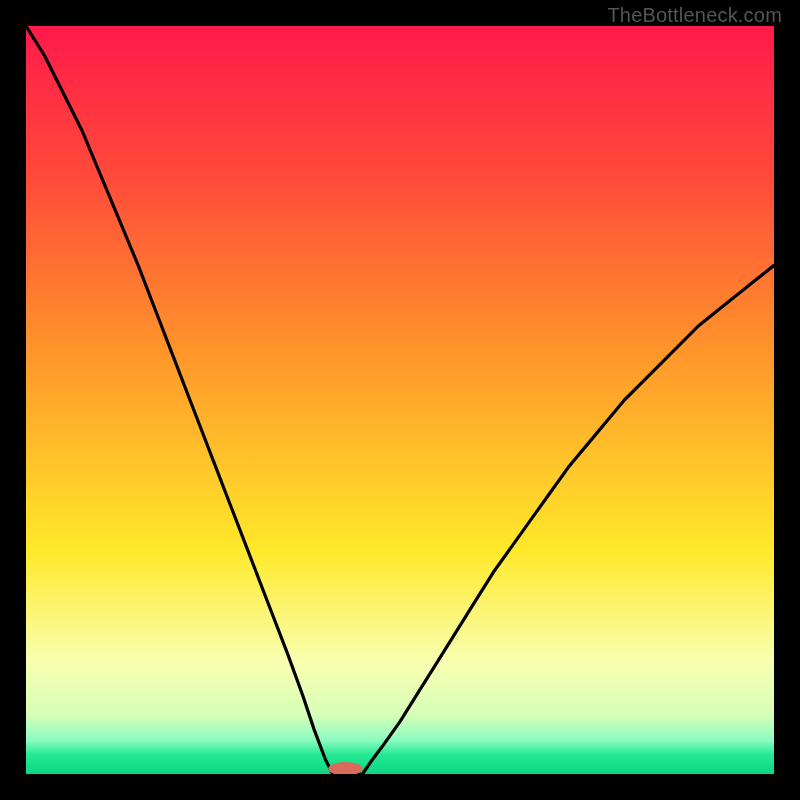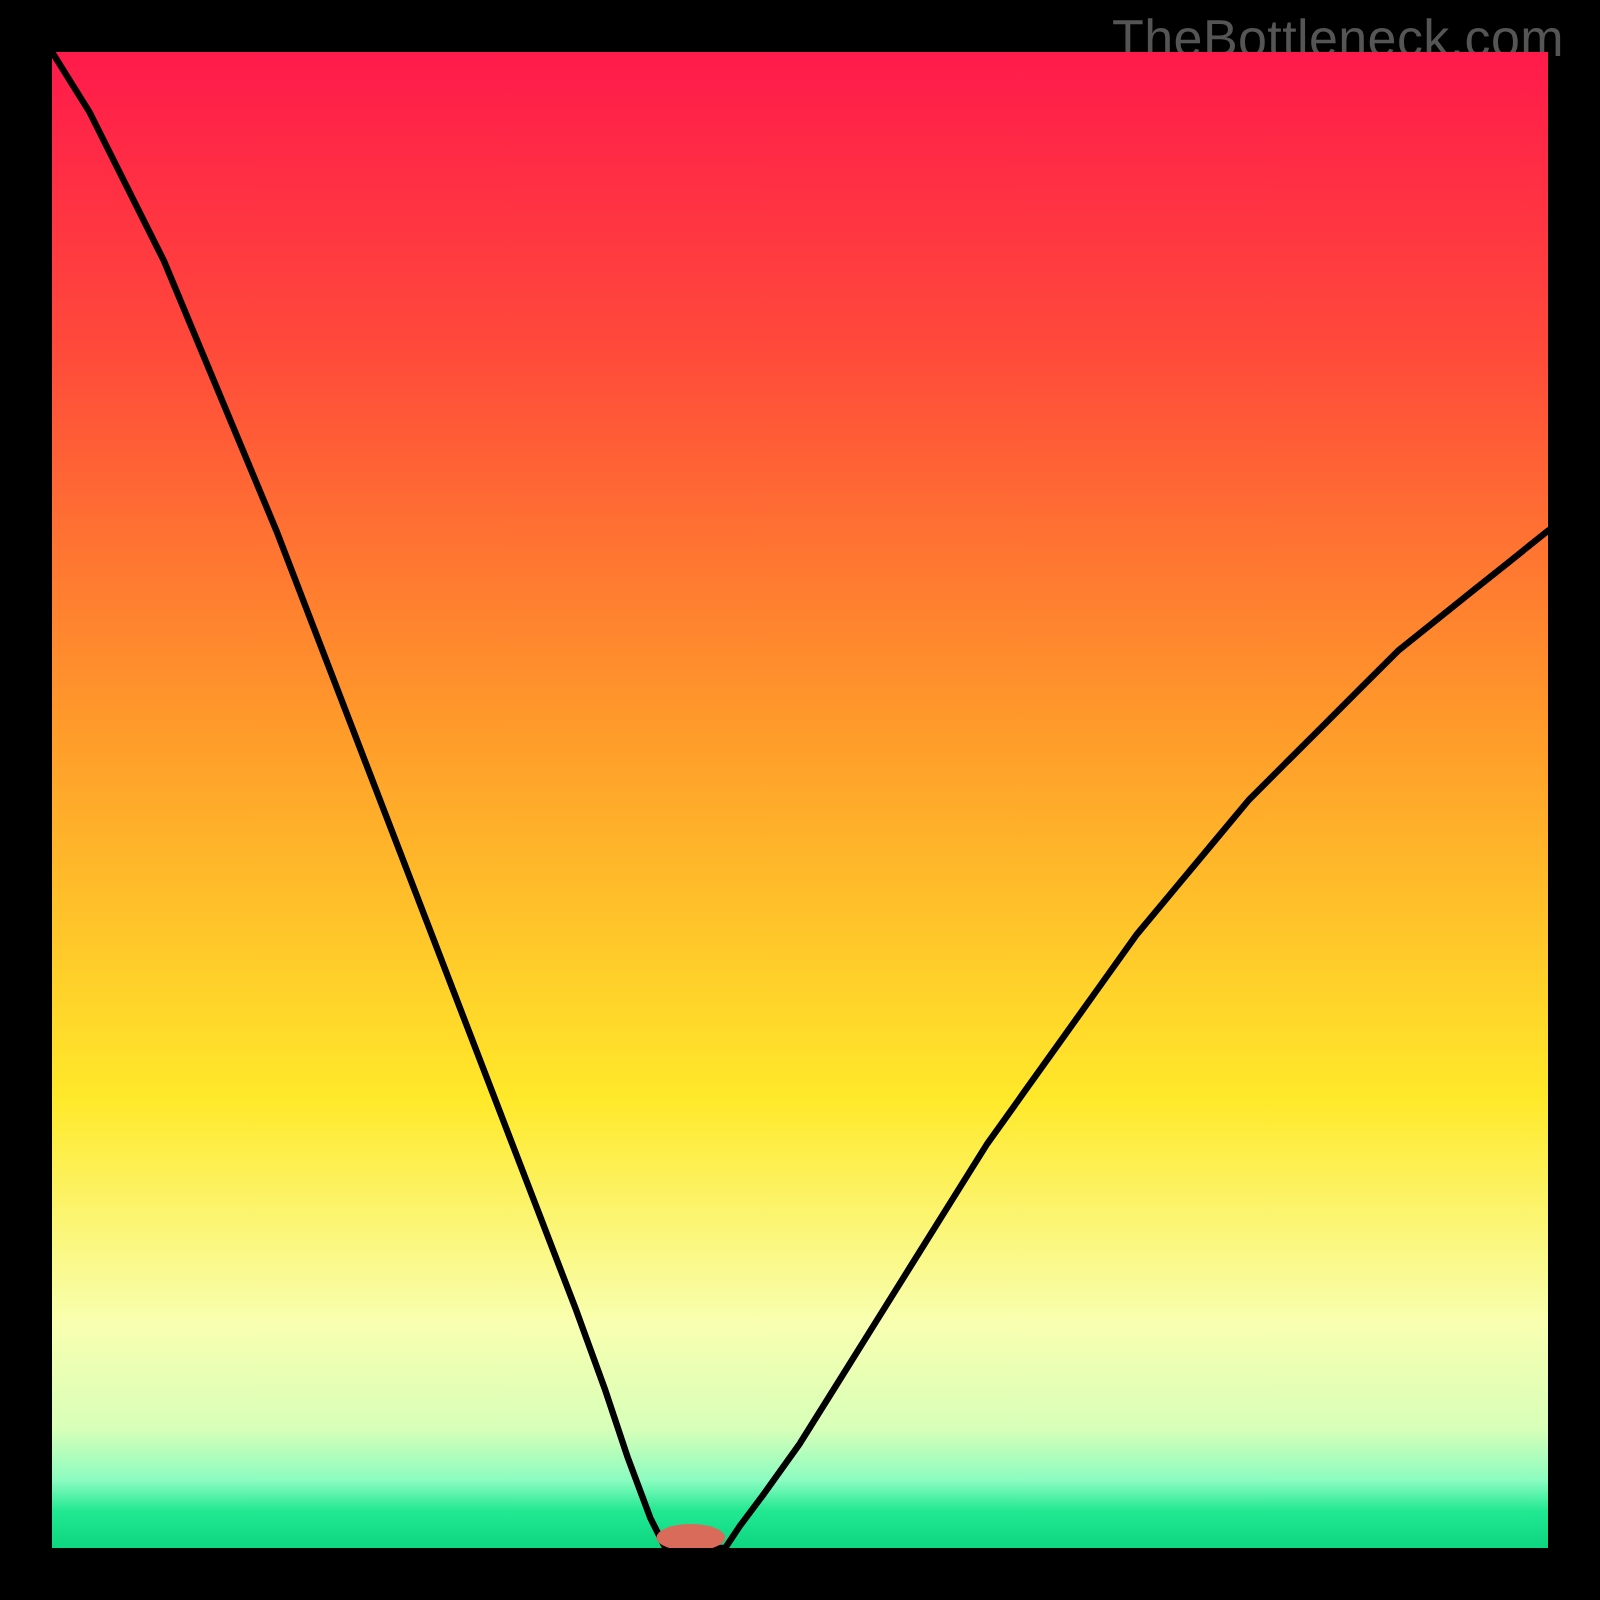--- a/index.html
+++ b/index.html
@@ -23,21 +23,21 @@
     top: 26px;
     width: 748px;
     height: 748px;
     overflow: hidden;
   }
   .watermark {
     position: absolute;
     top: 4px;
     right: 18px;
     color: #555;
-    font-size: 26px;
+    font-size: 20px;
     font-weight: 500;
     letter-spacing: 0.2px;
     user-select: none;
   }
 </style>
 </head>
 <body>
 
 <div class="frame">
   <div class="watermark">TheBottleneck.com</div>

